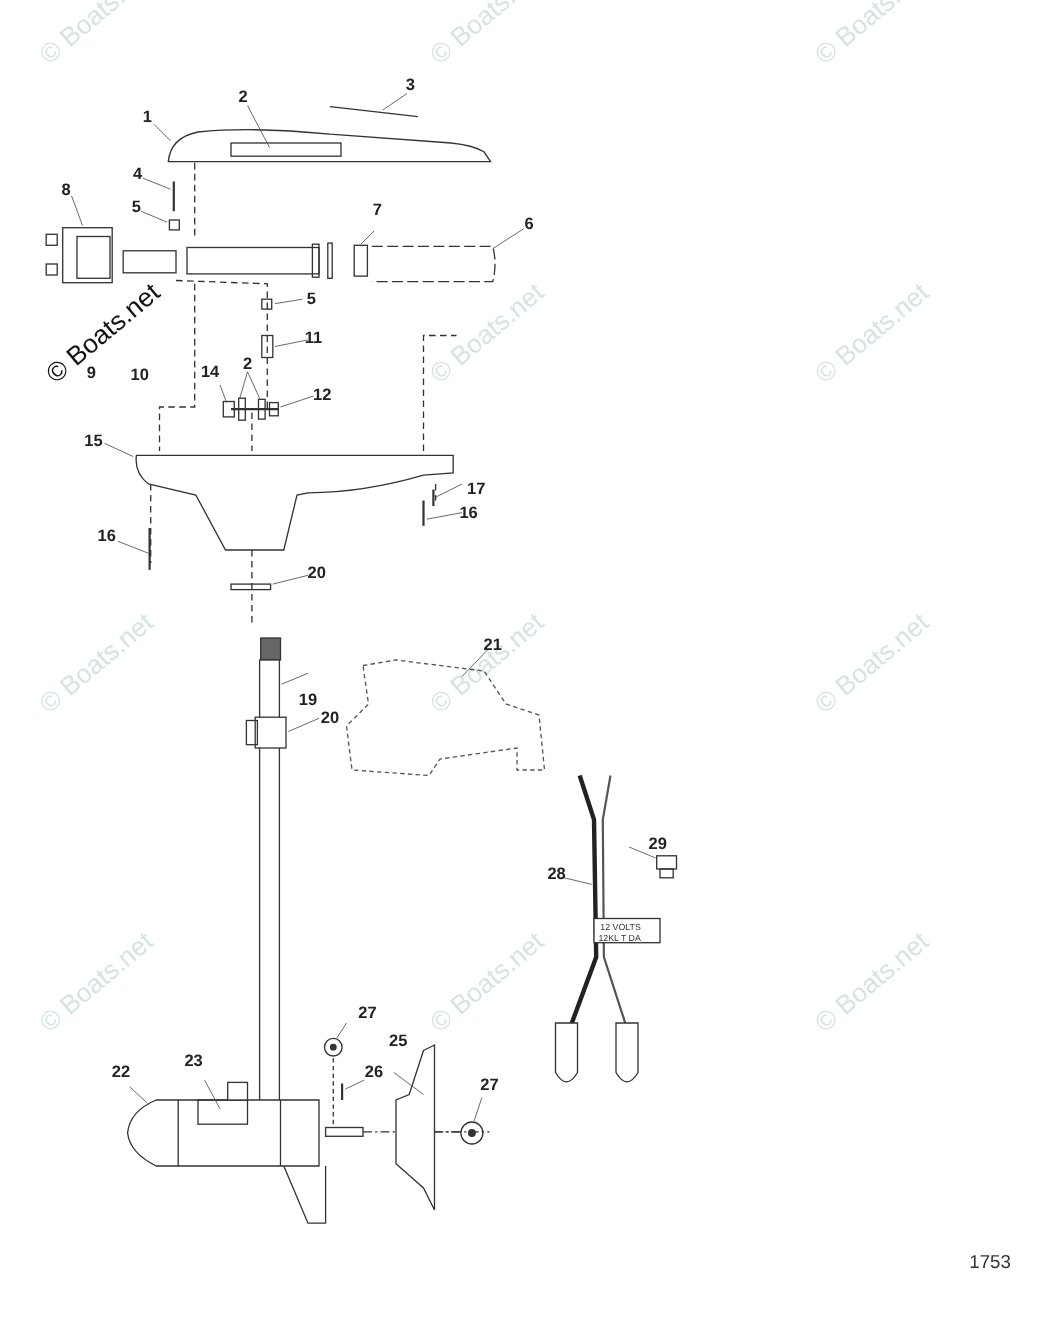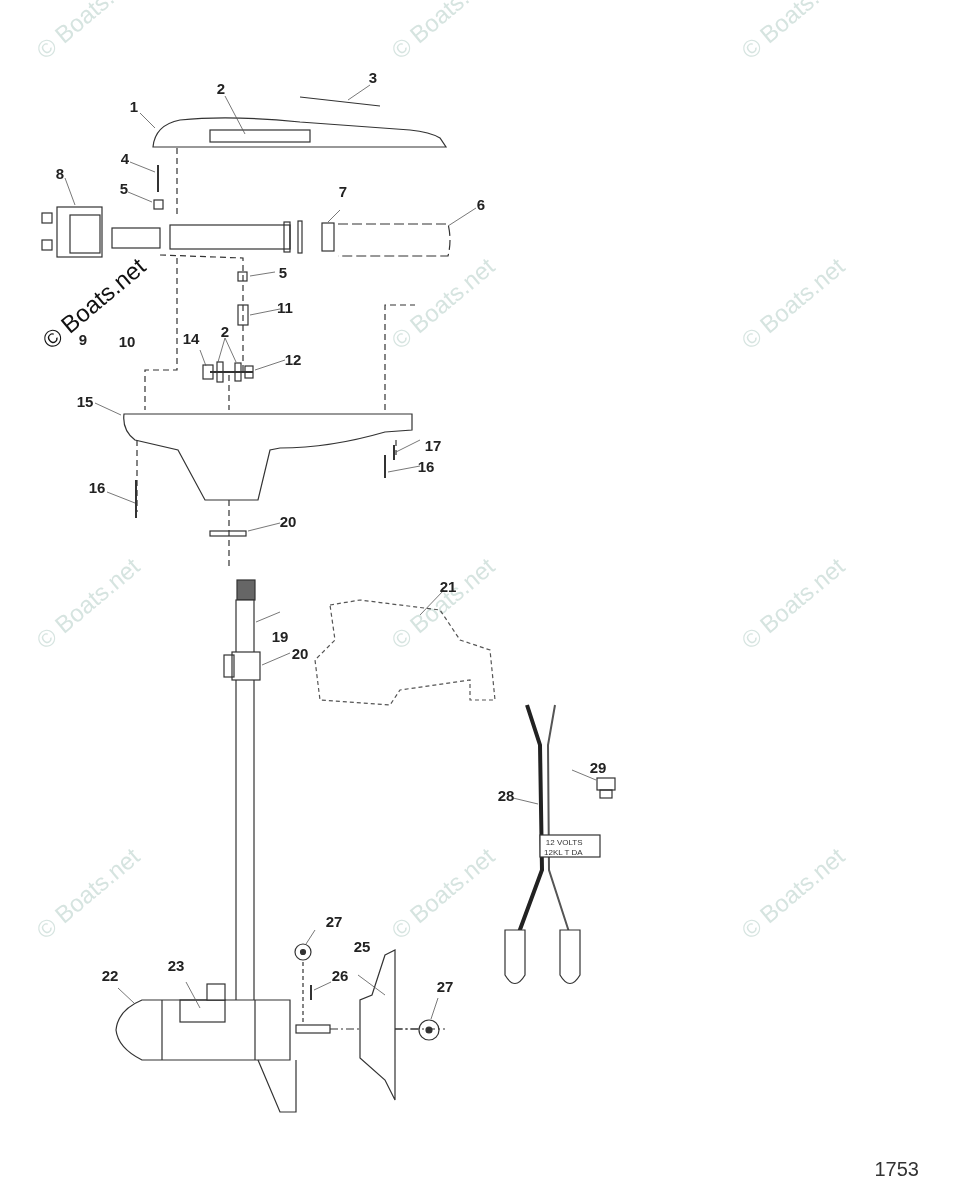--- a/index.html
+++ b/index.html
@@ -1,21 +1,21 @@
 <!DOCTYPE html>
 <html><head>
 <meta charset="utf-8">
 <style>
   html, body { margin:0; padding:0; background:#ffffff; }
   body { width:959px; height:1200px; position:relative; overflow:hidden; font-family:"Liberation Sans", sans-serif; }
   #canvas { position:absolute; left:0; top:0; width:959px; height:1200px; }
   .callout { position:absolute; font-family:"Liberation Sans", sans-serif; font-weight:bold; font-size:15px; color:#222; line-height:1; transform:translate(-50%,-50%); white-space:nowrap; }
   .wm { position:absolute; font-family:"Liberation Sans", sans-serif; font-size:24px; color:#d6e4e0; transform:rotate(-40deg); transform-origin:left center; white-space:nowrap; }
   .wm-strong { position:absolute; font-family:"Liberation Sans", sans-serif; font-size:24px; color:#111; transform:rotate(-40deg); transform-origin:left center; white-space:nowrap; }
-  .fig { position:absolute; right:40px; top:1138px; font-family:"Liberation Sans", sans-serif; font-size:20px; color:#333;margin-top:20px; }
+  .fig { position:absolute; right:40px; top:1138px; font-family:"Liberation Sans", sans-serif; font-size:17px; color:#333; }
   .label-box { position:absolute; font-family:"Liberation Sans", sans-serif; font-size:8px; color:#333; line-height:10px;text-align:right; }
 </style>
 </head>
 <body>
 
 <div id="canvas">
 
   <div class="wm" style="left:40px;top:40px;">© Boats.net</div>
   <div class="wm" style="left:395px;top:40px;">© Boats.net</div>
   <div class="wm" style="left:745px;top:40px;">© Boats.net</div>

